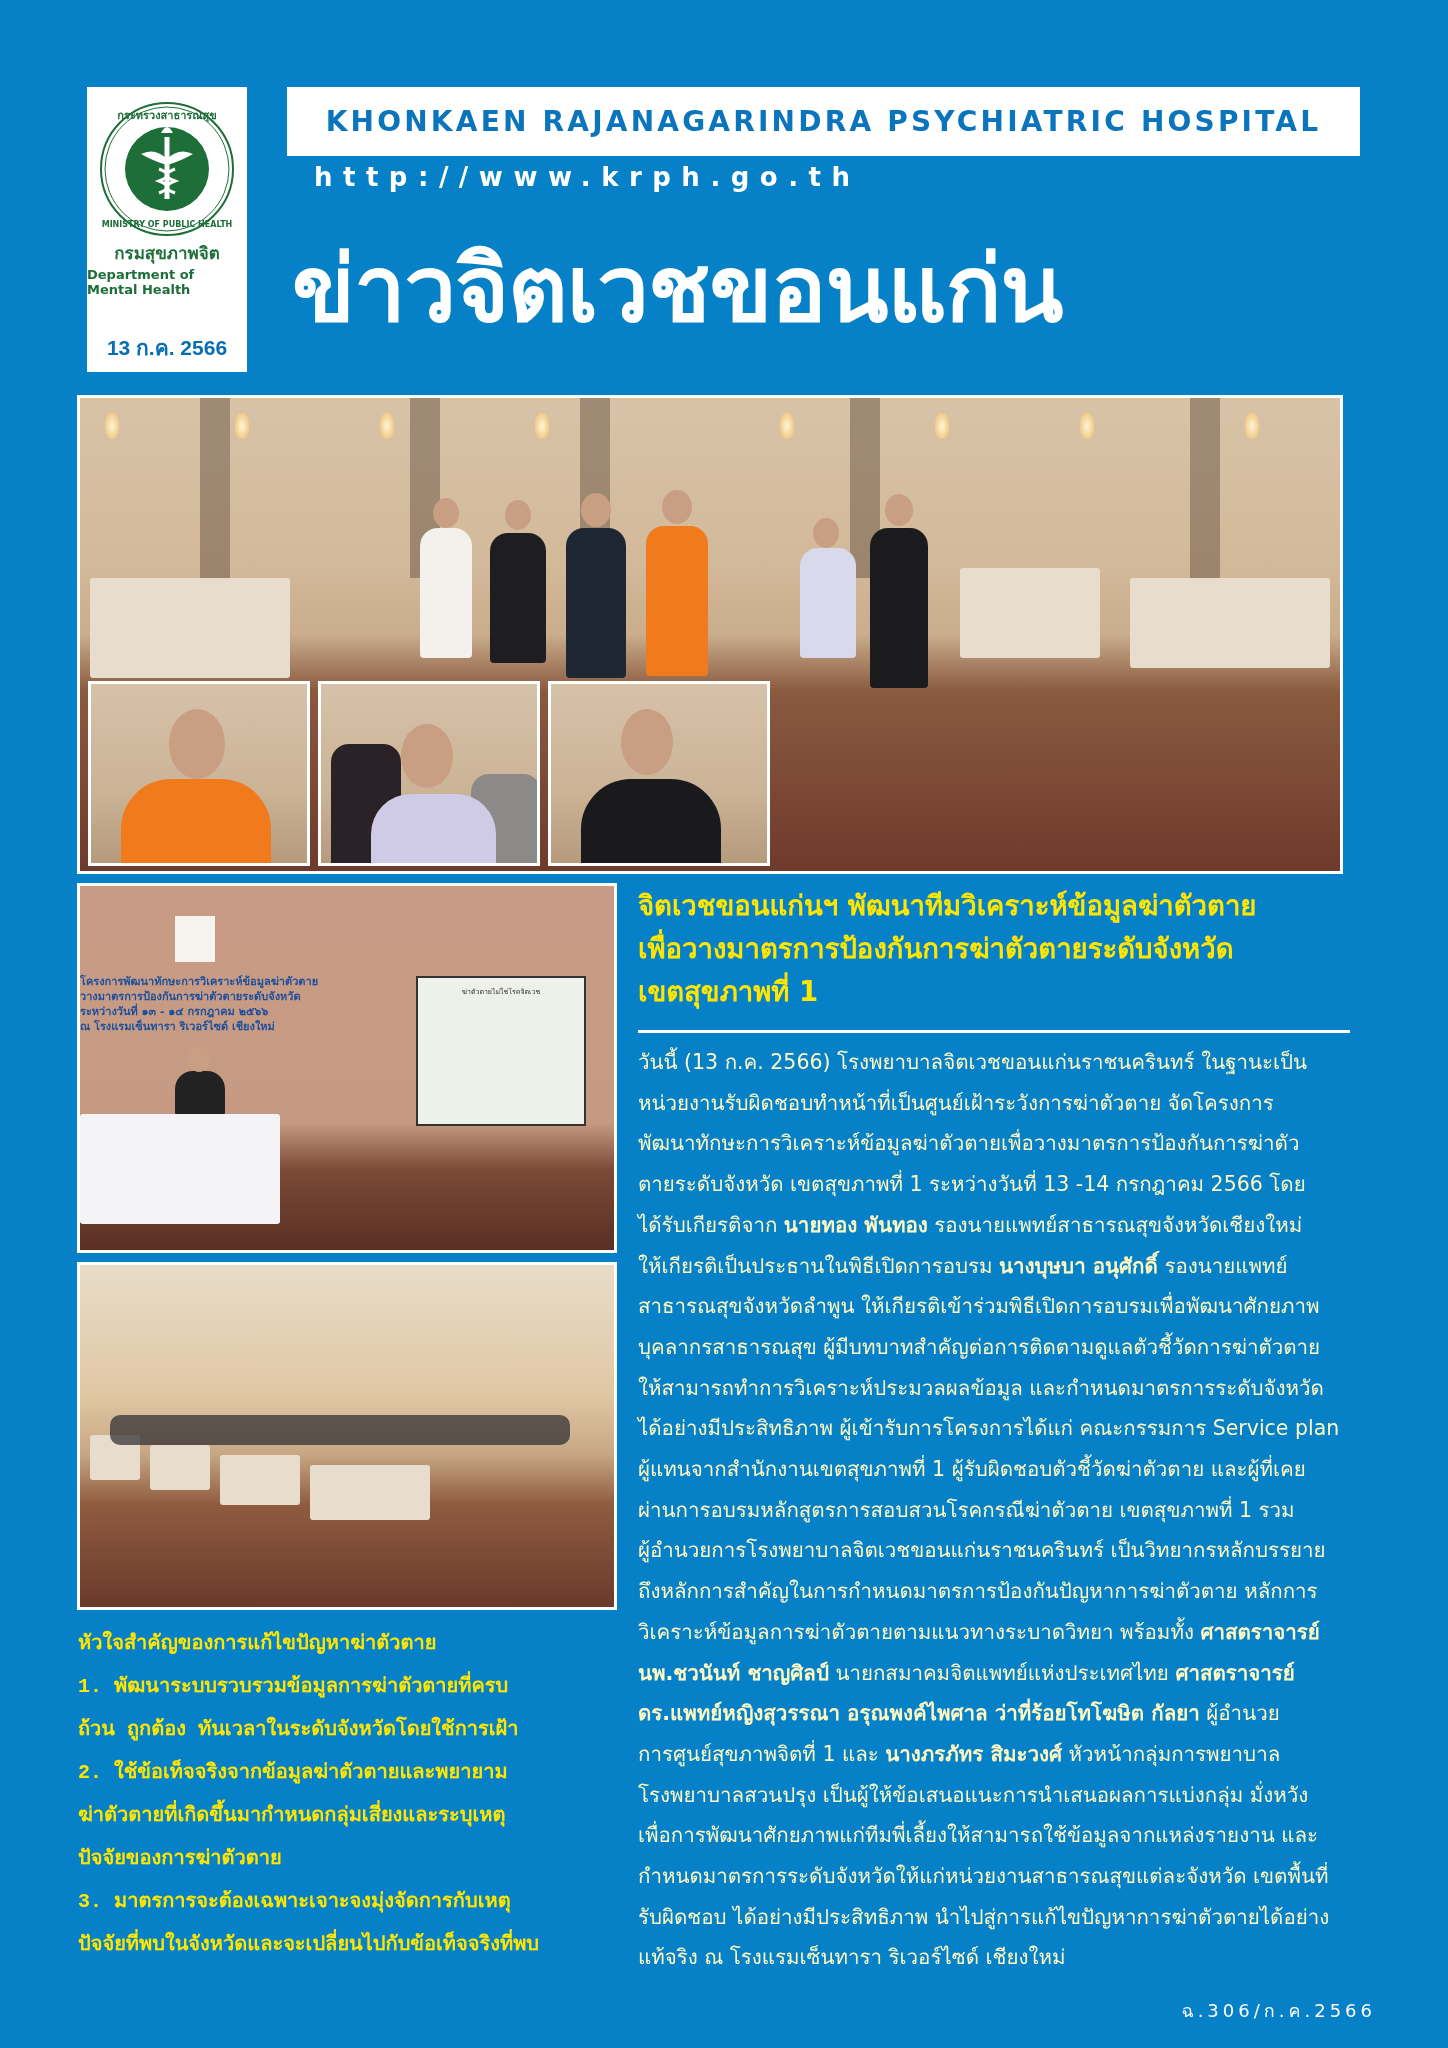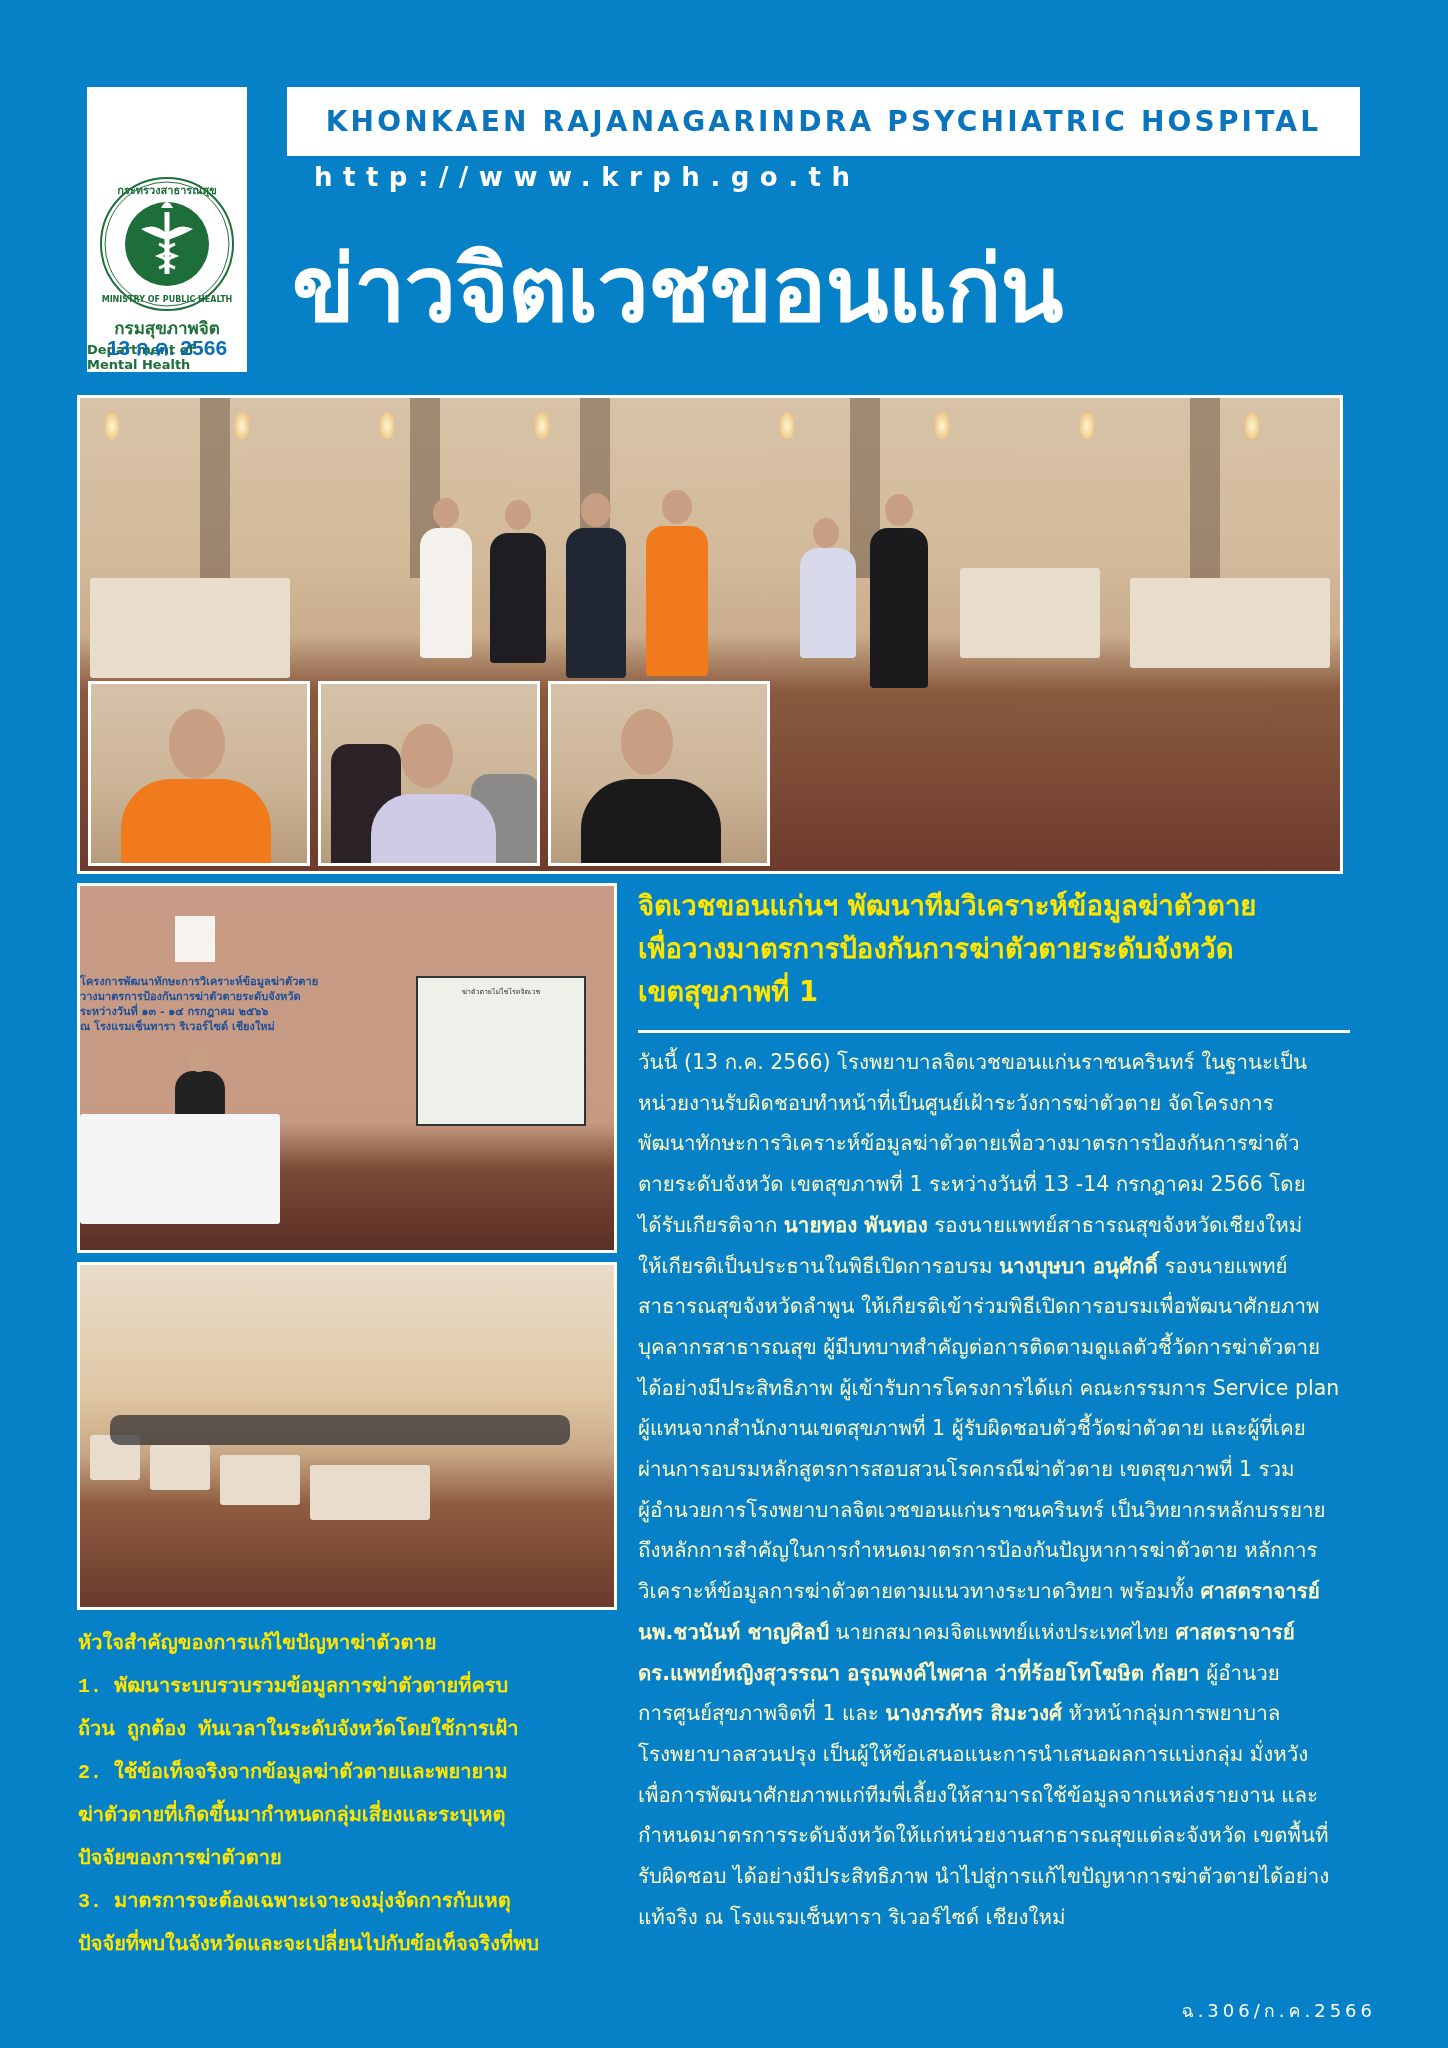--- a/index.html
+++ b/index.html
@@ -11,21 +11,20 @@
     color: #fff;
   }
   .abs { position: absolute; }
 
   
   #logo-box {
     left: 87px; top: 87px; width: 160px; height: 285px;
     background: #fff;
     display: flex; flex-direction: column; align-items: center;
     padding-top: 12px;
-    justify-content: flex-end;
   }
   #logo-seal { width: 140px; height: 140px; }
   #logo-dept-th {
     color: #1e6e3a; font-weight: bold; font-size: 17px; margin-top: 0;
     font-family: "DejaVu Sans", sans-serif;
   }
   #logo-dept-en { color: #1e6e3a; font-size: 13px; font-weight: bold; margin-top: 1px; }
   #issue-date {
     position: absolute; bottom: 8px; left: 0; right: 0; text-align: center;
     color: #0a6eb5; font-size: 21px; font-weight: bold;
@@ -222,20 +221,21 @@
 
 <div id="article-body" class="abs">
     <span class="line"><span>วันนี้ (13 ก.ค. 2566) โรงพยาบาลจิตเวชขอนแก่นราชนครินทร์ ในฐานะเป็น</span></span>
     <span class="line"><span>หน่วยงานรับผิดชอบทำหน้าที่เป็นศูนย์เฝ้าระวังการฆ่าตัวตาย  จัดโครงการ</span></span>
     <span class="line"><span>พัฒนาทักษะการวิเคราะห์ข้อมูลฆ่าตัวตายเพื่อวางมาตรการป้องกันการฆ่าตัว</span></span>
     <span class="line"><span>ตายระดับจังหวัด เขตสุขภาพที่ 1  ระหว่างวันที่ 13 -14 กรกฎาคม 2566 โดย</span></span>
     <span class="line"><span>ได้รับเกียรติจาก </span><b>นายทอง  พันทอง</b><span> รองนายแพทย์สาธารณสุขจังหวัดเชียงใหม่</span></span>
     <span class="line"><span>ให้เกียรติเป็นประธานในพิธีเปิดการอบรม  </span><b>นางบุษบา  อนุศักดิ์</b><span> รองนายแพทย์</span></span>
     <span class="line"><span>สาธารณสุขจังหวัดลำพูน ให้เกียรติเข้าร่วมพิธีเปิดการอบรมเพื่อพัฒนาศักยภาพ</span></span>
     <span class="line"><span>บุคลากรสาธารณสุข ผู้มีบทบาทสำคัญต่อการติดตามดูแลตัวชี้วัดการฆ่าตัวตาย</span></span>
+    <span class="line"><span>ให้สามารถทำการวิเคราะห์ประมวลผลข้อมูล และกำหนดมาตรการระดับจังหวัด</span></span>
     <span class="line"><span>ได้อย่างมีประสิทธิภาพ ผู้เข้ารับการโครงการได้แก่ คณะกรรมการ Service plan</span></span>
     <span class="line"><span>ผู้แทนจากสำนักงานเขตสุขภาพที่ 1  ผู้รับผิดชอบตัวชี้วัดฆ่าตัวตาย  และผู้ที่เคย</span></span>
     <span class="line"><span>ผ่านการอบรมหลักสูตรการสอบสวนโรคกรณีฆ่าตัวตาย เขตสุขภาพที่ 1  รวม</span></span>
     <span class="line"><span>ผู้อำนวยการโรงพยาบาลจิตเวชขอนแก่นราชนครินทร์ เป็นวิทยากรหลักบรรยาย</span></span>
     <span class="line"><span>ถึงหลักการสำคัญในการกำหนดมาตรการป้องกันปัญหาการฆ่าตัวตาย หลักการ</span></span>
     <span class="line"><span>วิเคราะห์ข้อมูลการฆ่าตัวตายตามแนวทางระบาดวิทยา พร้อมทั้ง </span><b>ศาสตราจารย์</b></span>
     <span class="line"><b>นพ.ชวนันท์ ชาญศิลป์</b><span> นายกสมาคมจิตแพทย์แห่งประเทศไทย  </span><b>ศาสตราจารย์</b></span>
     <span class="line"><b>ดร.แพทย์หญิงสุวรรณา อรุณพงค์ไพศาล  ว่าที่ร้อยโทโฆษิต กัลยา</b><span> ผู้อำนวย</span></span>
     <span class="line"><span>การศูนย์สุขภาพจิตที่ 1 และ </span><b>นางภรภัทร สิมะวงศ์</b><span>  หัวหน้ากลุ่มการพยาบาล</span></span>
     <span class="line"><span>โรงพยาบาลสวนปรุง เป็นผู้ให้ข้อเสนอแนะการนำเสนอผลการแบ่งกลุ่ม มั่งหวัง</span></span>

